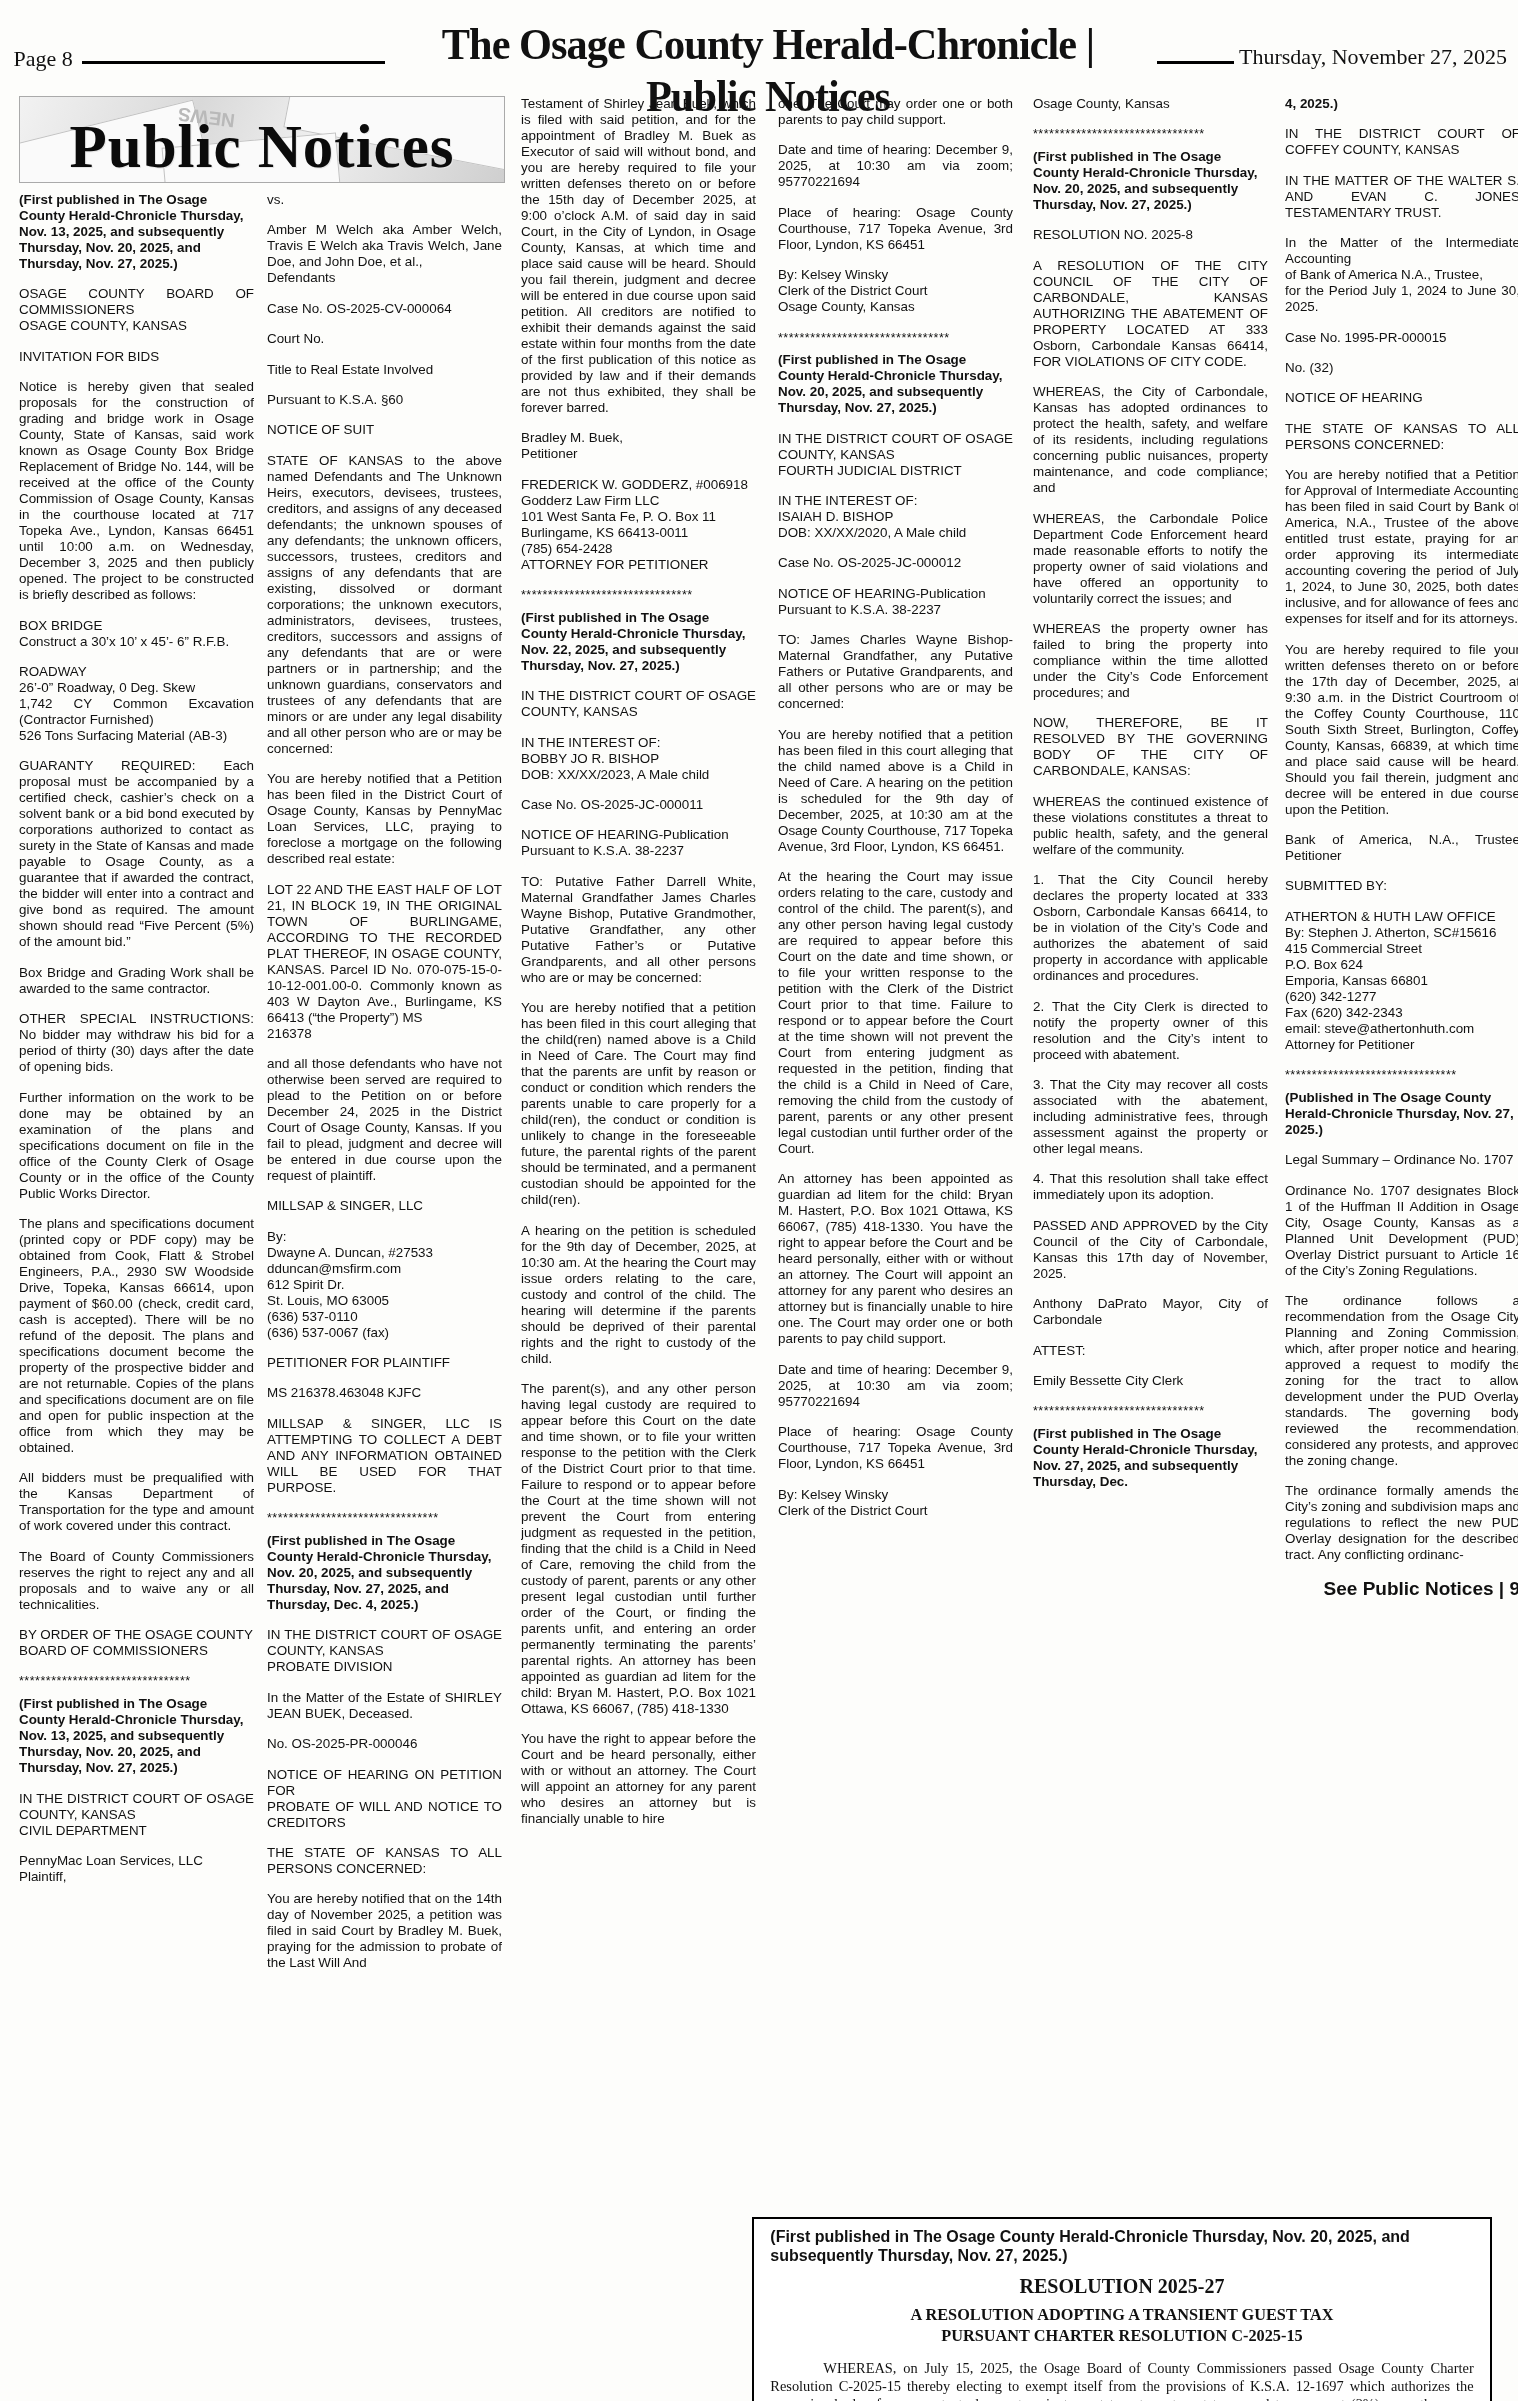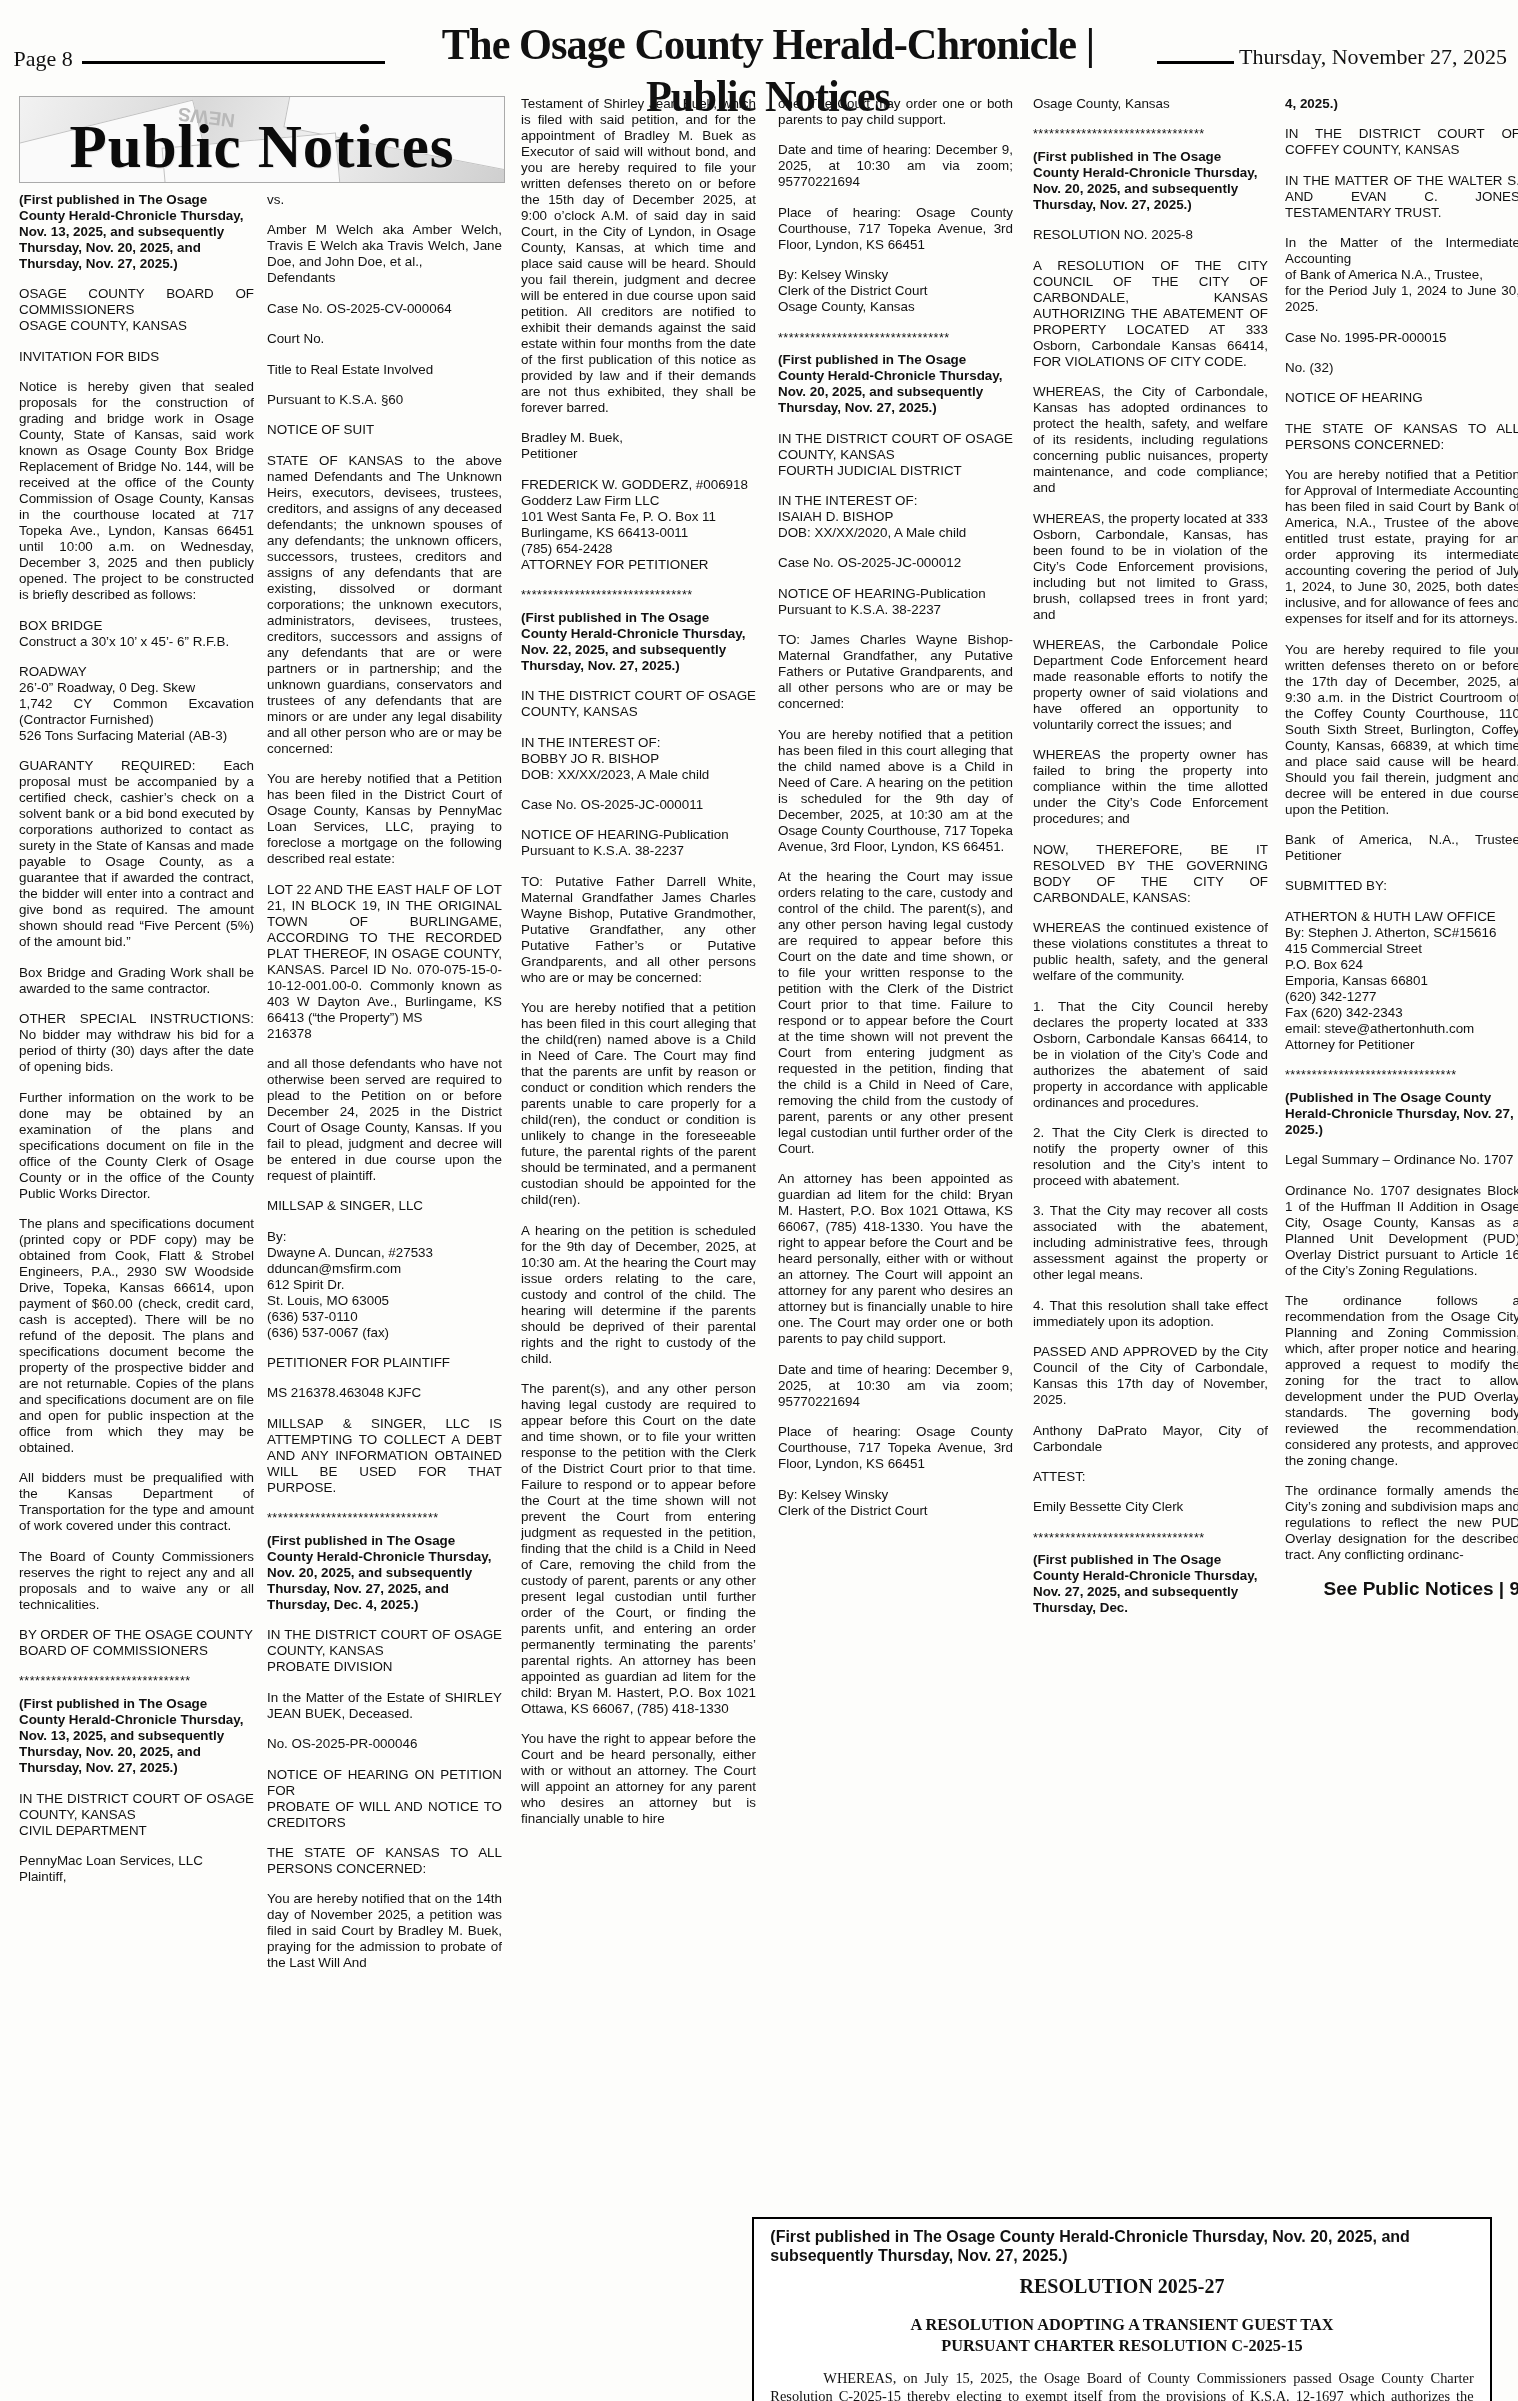--- a/index.html
+++ b/index.html
@@ -31,21 +31,21 @@
   .blk.pub{font-weight:bold;}
   .blk.para{text-align:justify;}
   .blk.stars{white-space:nowrap;overflow:hidden;letter-spacing:0.5px;margin-bottom:6.7px;font-size:12.5px;}
   .blk.cont{font-weight:bold;text-align:right;font-size:19px;margin-top:17.3px;white-space:nowrap;}
   
   .res-box{position:absolute;left:752px;top:2217px;width:740px;height:765px;border:2.4px solid #000;
            background:#fff;font-family:"Liberation Serif",serif;font-size:14.4px;line-height:18px;
            box-sizing:border-box;padding:7.7px 16.3px;}
   .r-pub{font:bold 16px "Liberation Sans",sans-serif;line-height:19px;}
   .r-title{text-align:center;font-weight:bold;font-size:20px;margin-top:12.5px;}
-  .r-sub{text-align:center;font-weight:bold;font-size:16.3px;line-height:21px;margin-top:19px;white-space:pre-line;}
+  .r-sub{text-align:center;font-weight:bold;font-size:16.3px;line-height:21px;margin-top:9px;white-space:pre-line;}
   .r-para{text-align:justify;text-indent:53px;margin-top:12.5px;}
 </style>
 </head>
 <body>
 
 <div class="page">
 
   <div class="page-label">Page 8</div>
   <div class="rule rule-left"></div>
   <div class="nameplate">The Osage County Herald-Chronicle | Public Notices</div>
@@ -176,21 +176,20 @@
         <div class="blk para">By: Kelsey Winsky
 Clerk of the District Court</div>
       </div>
       <div class="col" style="left: 1033px; top: 96px; height: 2111px;">
         <div class="blk para">Osage County, Kansas</div>
         <div class="blk stars">********************************</div>
         <div class="blk pub">(First published in The Osage County Herald-Chronicle Thursday, Nov. 20, 2025, and subsequently Thursday, Nov. 27, 2025.)</div>
         <div class="blk para">RESOLUTION NO. 2025-8</div>
         <div class="blk para">A RESOLUTION OF THE CITY COUNCIL OF THE CITY OF CARBONDALE, KANSAS AUTHORIZING THE ABATEMENT OF PROPERTY LOCATED AT 333 Osborn, Carbondale Kansas 66414, FOR VIOLATIONS OF CITY CODE.</div>
         <div class="blk para">WHEREAS, the City of Carbondale, Kansas has adopted ordinances to protect the health, safety, and welfare of its residents, including regulations concerning public nuisances, property maintenance, and code compliance; and</div>
-        <div class="blk para">WHEREAS, the property located at 333 Osborn, Carbondale, Kansas, has been found to be in violation of the City’s Code Enforcement provisions, including but not limited to Grass, brush, collapsed trees in front yard; and</div>
         <div class="blk para">WHEREAS, the Carbondale Police Department Code Enforcement heard made reasonable efforts to notify the property owner of said violations and have offered an opportunity to voluntarily correct the issues; and</div>
         <div class="blk para">WHEREAS the property owner has failed to bring the property into compliance within the time allotted under the City’s Code Enforcement procedures; and</div>
         <div class="blk para">NOW, THEREFORE, BE IT RESOLVED BY THE GOVERNING BODY OF THE CITY OF CARBONDALE, KANSAS:</div>
         <div class="blk para">WHEREAS the continued existence of these violations constitutes a threat to public health, safety, and the general welfare of the community.</div>
         <div class="blk para">1. That the City Council hereby declares the property located at 333 Osborn, Carbondale Kansas 66414, to be in violation of the City’s Code and authorizes the abatement of said property in accordance with applicable ordinances and procedures.</div>
         <div class="blk para">2. That the City Clerk is directed to notify the property owner of this resolution and the City’s intent to proceed with abatement.</div>
         <div class="blk para">3. That the City may recover all costs associated with the abatement, including administrative fees, through assessment against the property or other legal means.</div>
         <div class="blk para">4. That this resolution shall take effect immediately upon its adoption.</div>
         <div class="blk para">PASSED AND APPROVED by the City Council of the City of Carbondale, Kansas this 17th day of November, 2025.</div>
         <div class="blk para">Anthony DaPrato Mayor, City of Carbondale</div>

